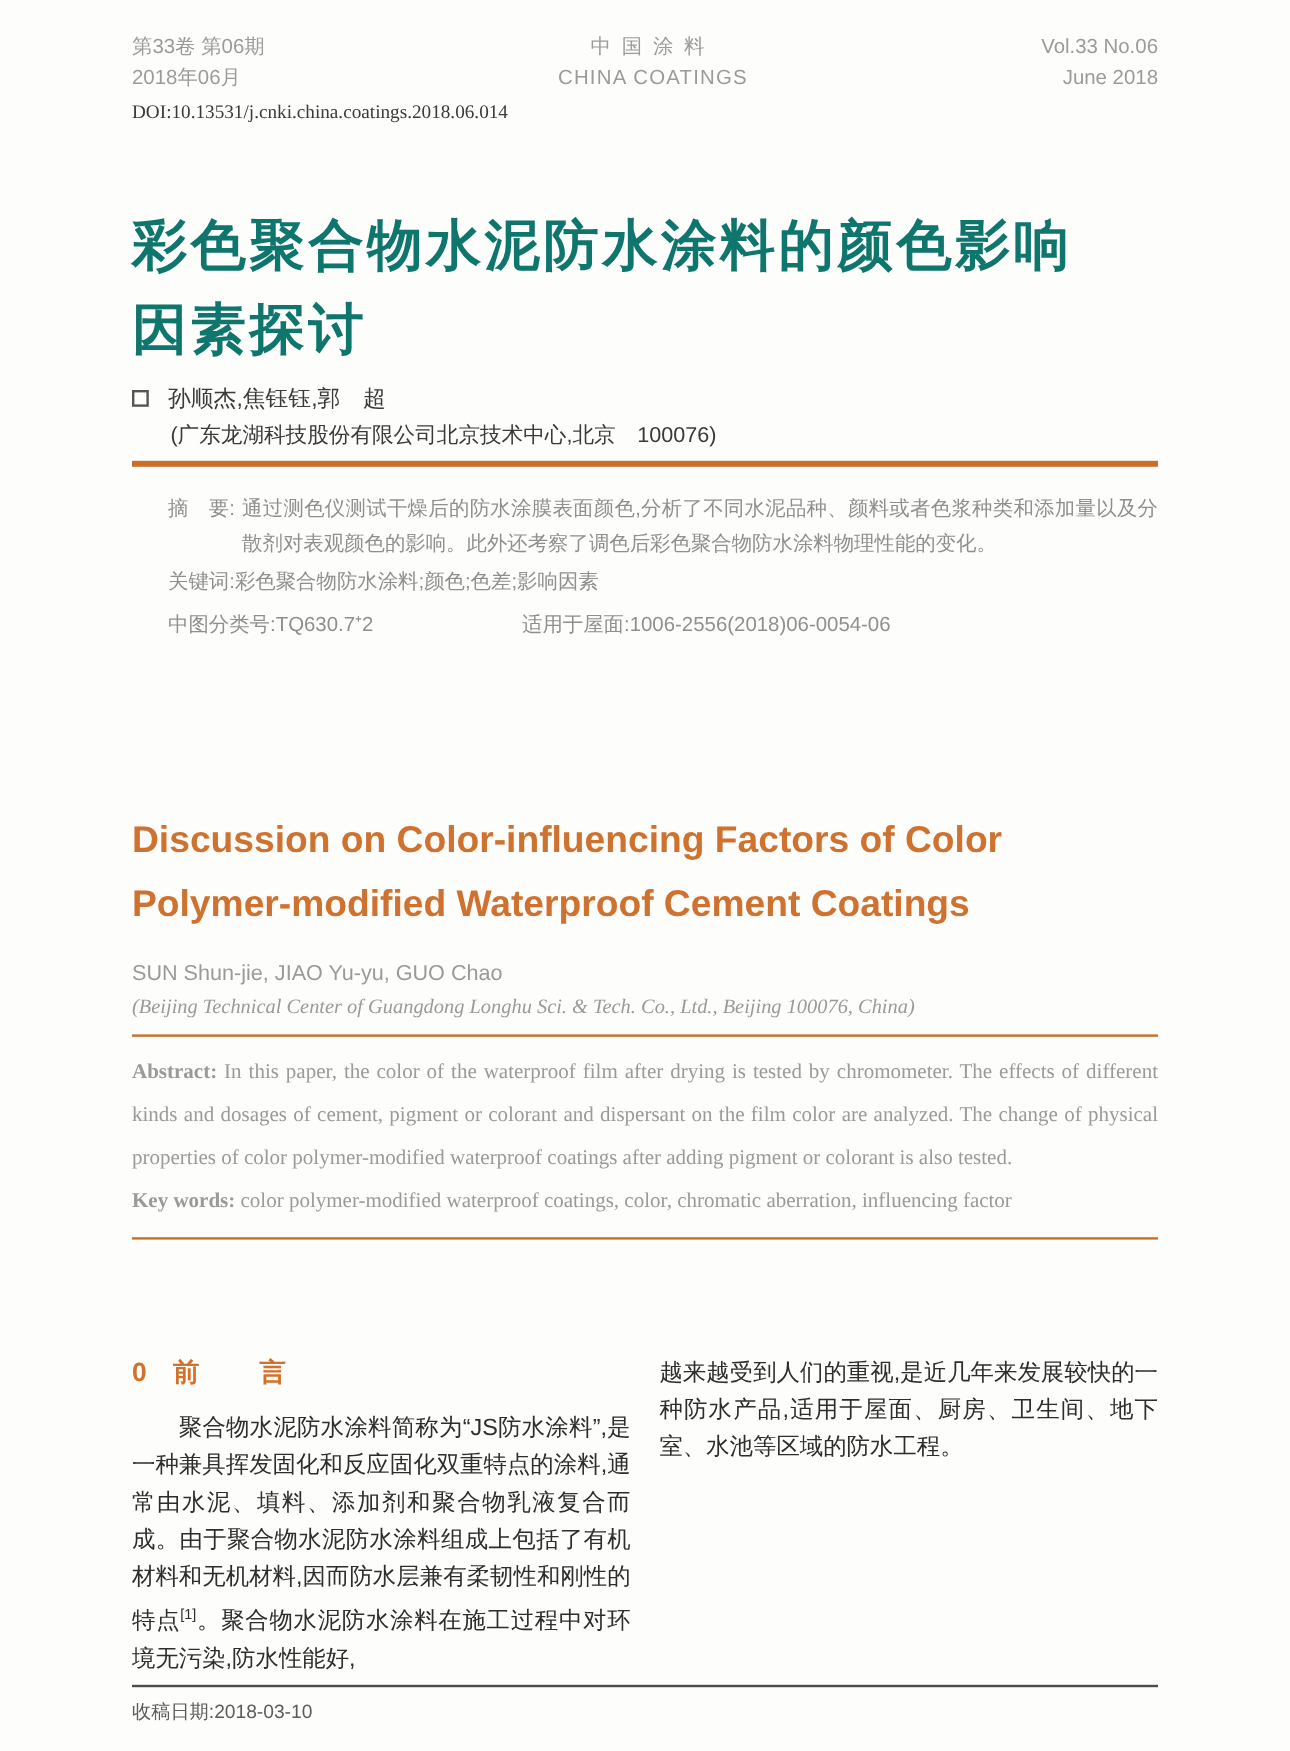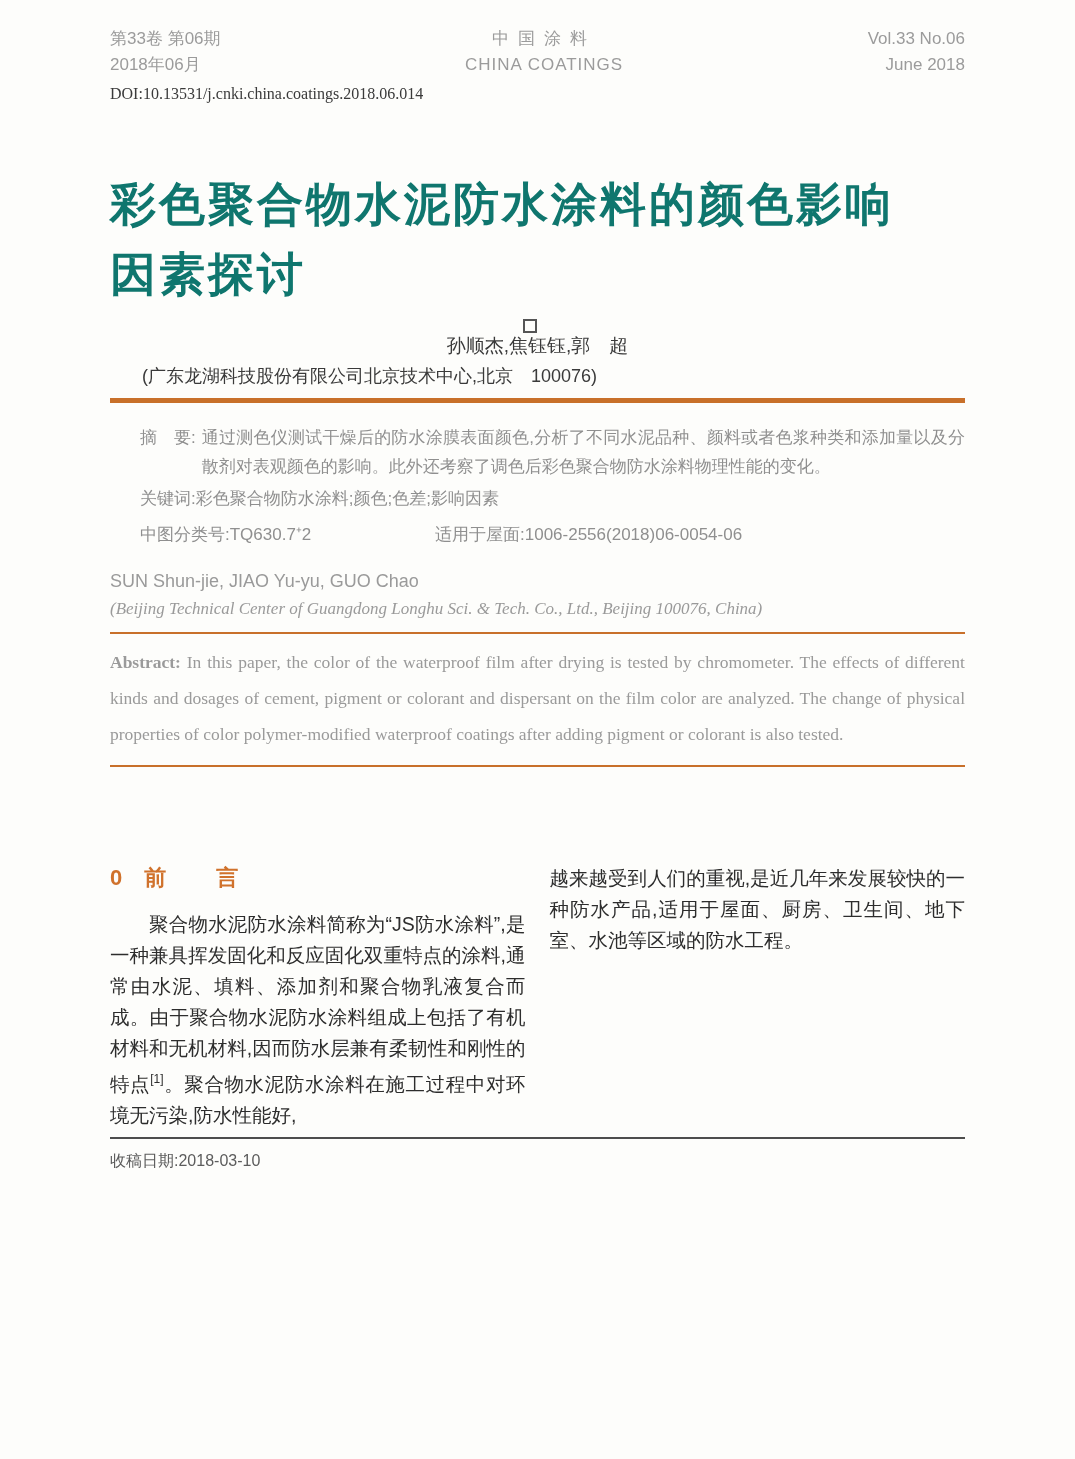--- a/index.html
+++ b/index.html
@@ -43,21 +43,20 @@
     font-weight: bold;
     letter-spacing: 3px;
     line-height: 70px;
   }
   .authors-row {
     margin-top: 10px;
     display: flex;
     align-items: center;
     font-size: 19px;
     color: #3a3a3a;
-    flex-direction: column;
   }
   .author-box {
     width: 14px; height: 14px;
     border: 2px solid #555;
     display: inline-block;
     margin-right: 16px;
     flex: none;
   }
   .affiliation-cn {
     margin-top: 5px;
@@ -200,26 +199,31 @@
     </div>
     <div class="kw-row">
       <span>关键词:</span><span>彩色聚合物防水涂料;颜色;色差;影响因素</span>
     </div>
     <div class="class-row">
       <span class="class-item1"><span>中图分类号:</span><span>TQ630.7⁺2</span></span>
       <span class="class-item3"><span>适用于屋面:</span><span>1006-2556(2018)06-0054-06</span></span>
     </div>
   </div>
 
+  <div class="en-title">
+    <div>Discussion on Color-influencing Factors of Color</div>
+    <div>Polymer-modified Waterproof Cement Coatings</div>
+  </div>
   <div class="en-authors">SUN Shun-jie, JIAO Yu-yu, GUO Chao</div>
   <div class="en-affiliation">(Beijing Technical Center of Guangdong Longhu Sci. &amp; Tech. Co., Ltd., Beijing 100076, China)</div>
   <div class="rule-thin"></div>
 
   <div class="en-abstract-block">
     <div class="para"><b>Abstract:</b><span> In this paper, the color of the waterproof film after drying is tested by chromometer. The effects of different kinds and dosages of cement, pigment or colorant and dispersant on the film color are analyzed. The change of physical properties of color polymer-modified waterproof coatings after adding pigment or colorant is also tested.</span></div>
+    <div><b>Key words:</b><span> color polymer-modified waterproof coatings, color, chromatic aberration, influencing factor</span></div>
   </div>
   <div class="rule-thin"></div>
 
   <div class="intro">
     <div class="col">
       <div class="sec-heading">
         <span class="num">0</span>
         <span class="txt">前　言</span>
       </div>
       <p class="body-para indent"><span>聚合物水泥防水涂料简称为“JS防水涂料”,是一种兼具挥发固化和反应固化双重特点的涂料,通常由水泥、填料、添加剂和聚合物乳液复合而成。由于聚合物水泥防水涂料组成上包括了有机材料和无机材料,因而防水层兼有柔韧性和刚性的特点</span><sup>[1]</sup><span>。聚合物水泥防水涂料在施工过程中对环境无污染,防水性能好,</span></p>

